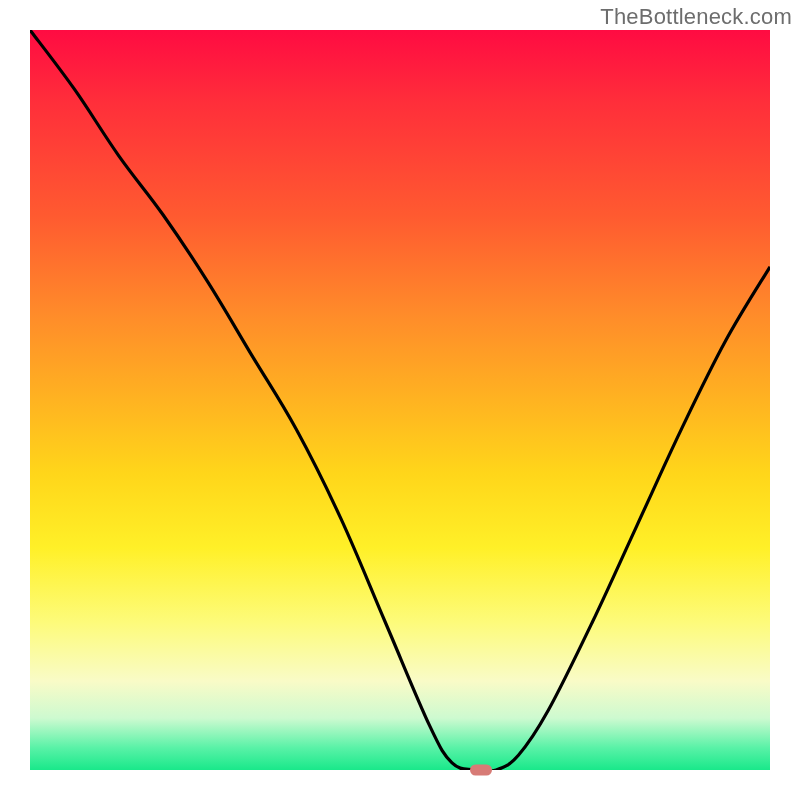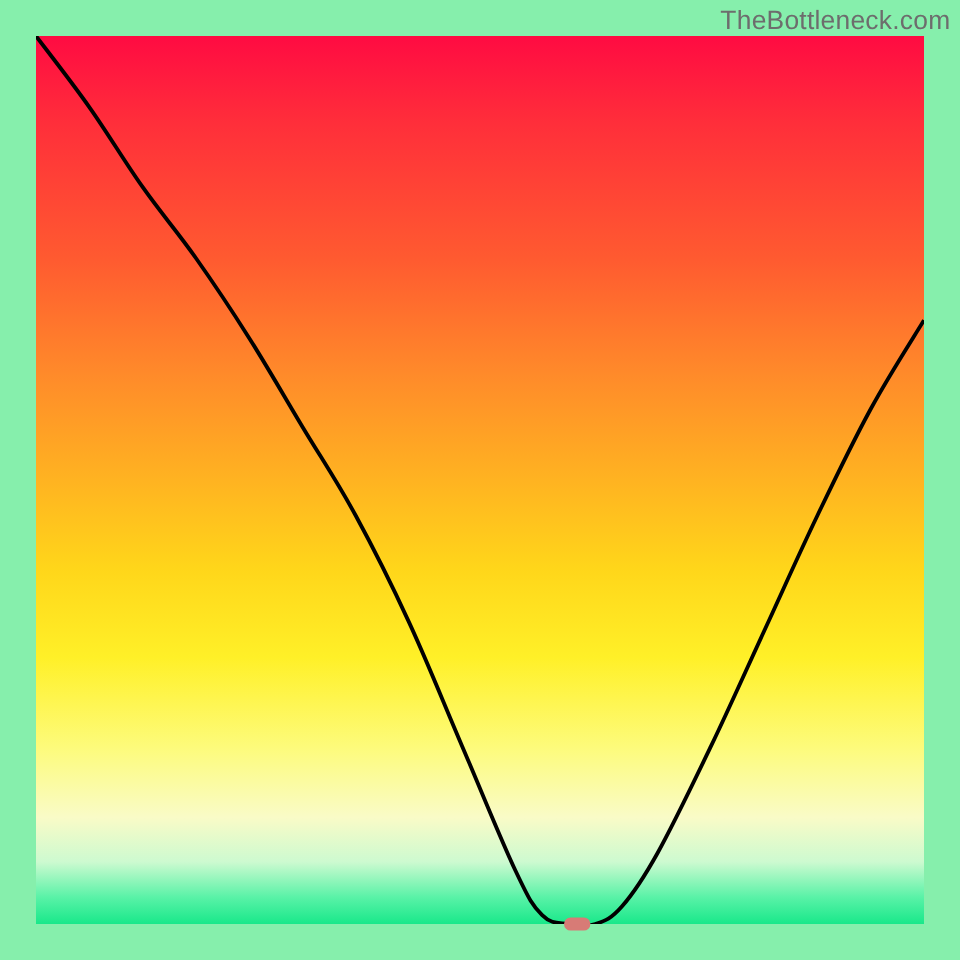--- a/index.html
+++ b/index.html
@@ -8,21 +8,21 @@
     width: 800px;
     height: 800px;
     background: #000;
     overflow: hidden;
     font-family: Arial, Helvetica, sans-serif;
   }
   .frame {
     position: relative;
     width: 800px;
     height: 800px;
-    background: #86efac;
+    background: #ffffff;
   }
   .plot-area {
     position: absolute;
     left: 30px;
     top: 30px;
     width: 740px;
     height: 740px;
     
     background: linear-gradient(
       to bottom,

